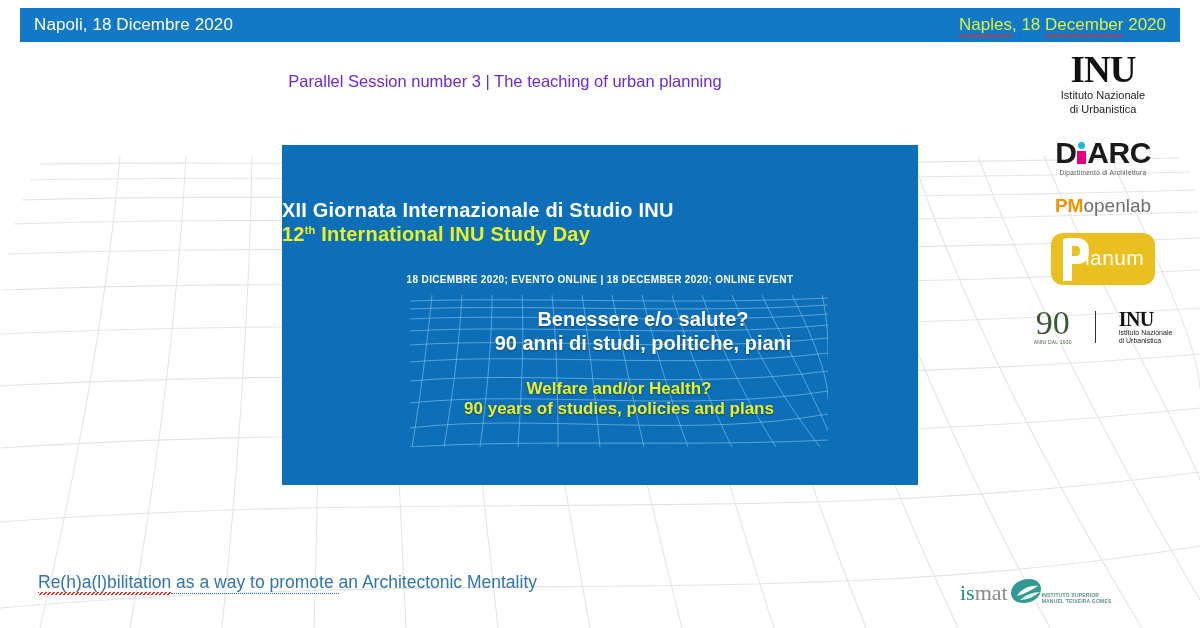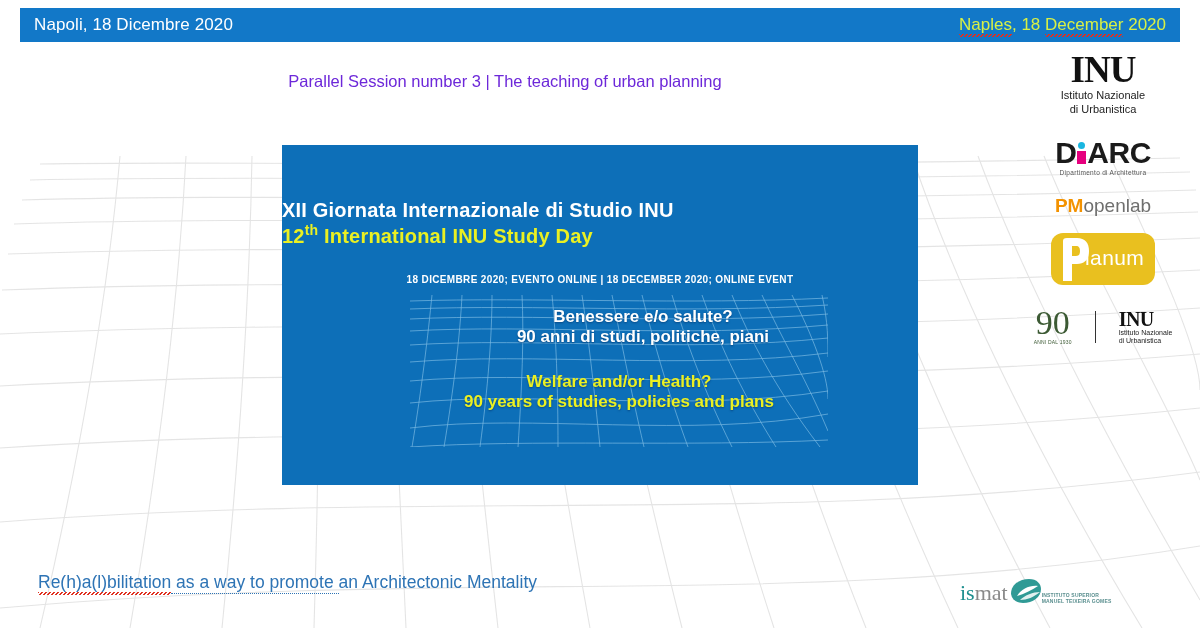--- a/index.html
+++ b/index.html
@@ -91,21 +91,21 @@
     white-space:nowrap;
   }
   .poster-h2{
     color:#eaf022;
     font-size:20px;
     font-weight:bold;
     letter-spacing:.2px;
     line-height:1.2;
     white-space:nowrap;
   }
-  .poster-h2 sup{font-size:14px;vertical-align:super;margin-top:19px;}
+  .poster-h2 sup{font-size:11px;vertical-align:super;margin-top:19px;}
   .poster-date{
     position:absolute;
     left:0;top:129px;width:100%;
     text-align:center;
     color:#ffffff;
     font-size:10px;
     font-weight:bold;
     letter-spacing:.35px;
     white-space:nowrap;
   }
@@ -121,21 +121,21 @@
   .inner-text{
     position:absolute;
     left:0;top:0;width:100%;height:100%;
     display:flex;flex-direction:column;
     align-items:center;justify-content:flex-start;
     padding-top:12px;
     box-sizing:border-box;
   }
   .it-white{
     color:#ffffff;font-weight:bold;
-    font-size:17px;line-height:1.2;
+    font-size:20px;line-height:1.2;
     text-align:center;white-space:nowrap;
     text-shadow:0 1px 2px rgba(0,40,90,.55);
     padding-left:48px;
   }
   .it-yellow{
     color:#eaf022;font-weight:bold;
     font-size:17px;line-height:1.2;
     text-align:center;white-space:nowrap;
     margin-top:24px;
     text-shadow:0 1px 2px rgba(0,40,90,.55);

